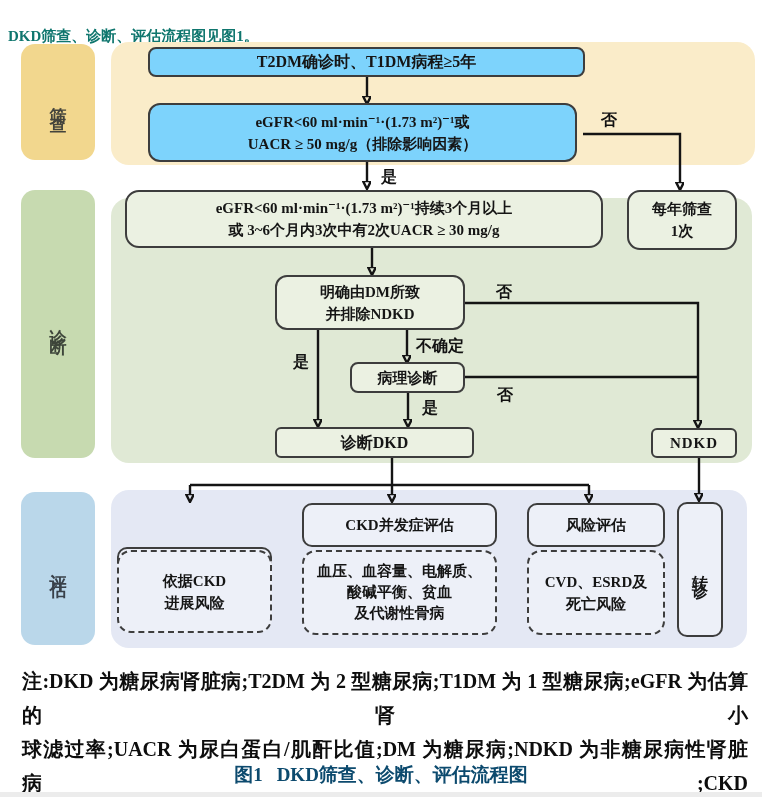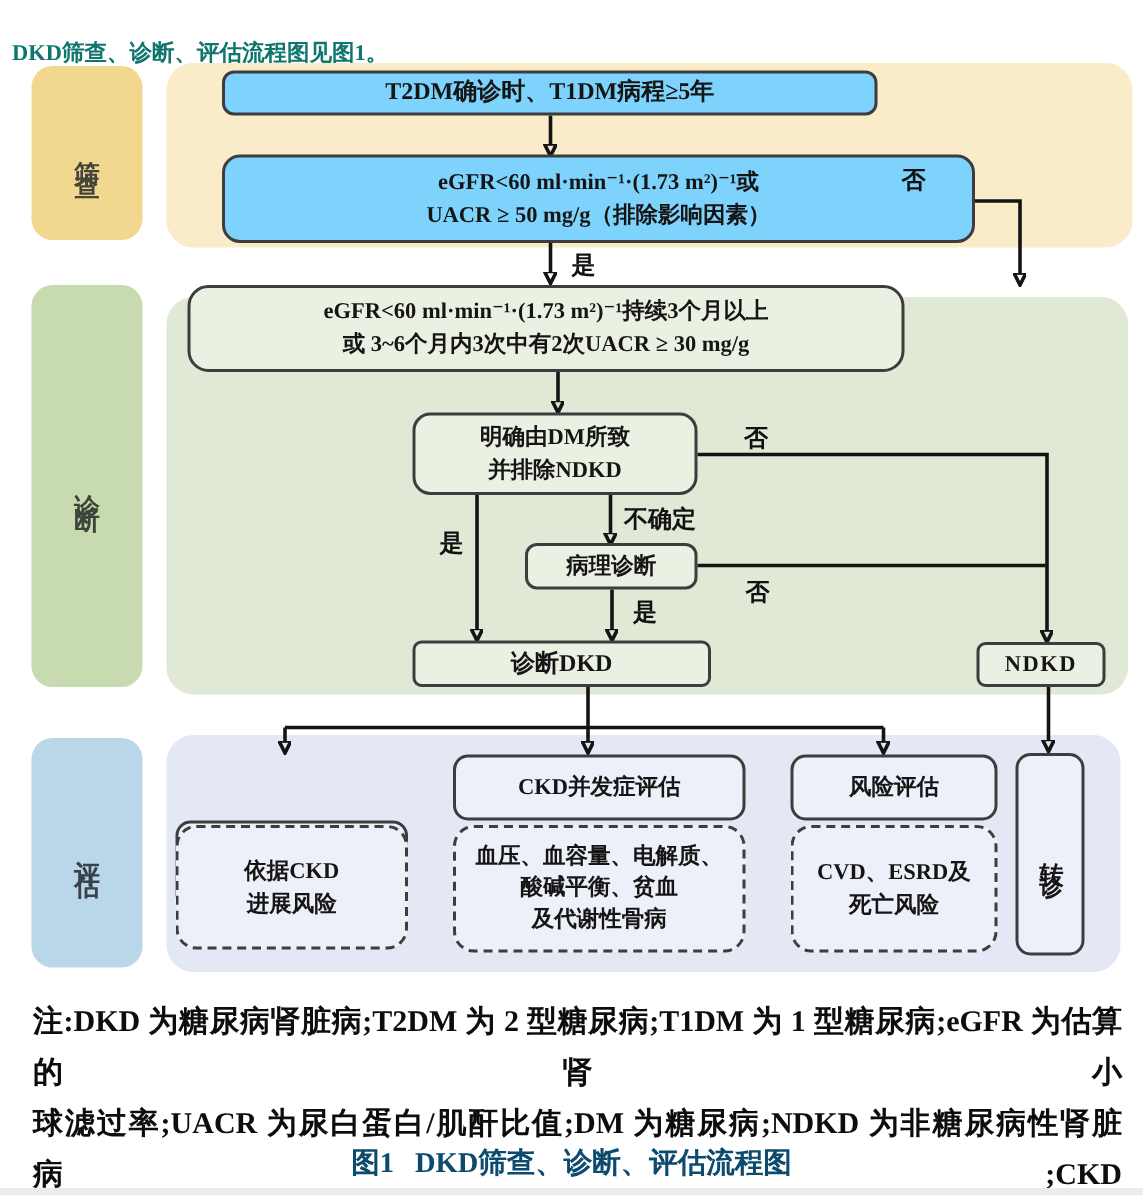--- a/index.html
+++ b/index.html
@@ -26,21 +26,21 @@
   
   .node{position:absolute;box-sizing:border-box;border:2px solid #3d3d3d;display:flex;
         flex-direction:column;align-items:center;justify-content:center;text-align:center;
         font-weight:600;z-index:2;line-height:22px;}
   .node span{display:block;}
   .y-node{background:#7dd3fc;}
   .g-node{background:#ebf1e2;}
   .b-node{background:#edf0f8;}
   .dashed{border-style:dashed;}
   #n-entry{left:148px;top:47px;width:437px;height:30px;border-radius:8px;font-size:16px;}
-  #n-screen{left:148px;top:103px;width:502px;height:59px;border-radius:12px;font-size:15px;}
+  #n-screen{left:148px;top:103px;width:429px;height:59px;border-radius:12px;font-size:15px;}
   #n-confirm{left:125px;top:190px;width:478px;height:58px;border-radius:14px;font-size:15px;}
   #n-annual{left:627px;top:190px;width:110px;height:60px;border-radius:13px;font-size:15px;}
   #n-cause{left:275px;top:275px;width:190px;height:55px;border-radius:12px;font-size:15px;}
   #n-path{left:350px;top:362px;width:115px;height:31px;border-radius:8px;font-size:15px;}
   #n-dkd{left:275px;top:427px;width:199px;height:31px;border-radius:6px;font-size:16px;}
   #n-ndkd{left:651px;top:428px;width:86px;height:30px;border-radius:6px;font-size:15px;letter-spacing:1px;}
   #n-followup{left:117px;top:503px;width:155px;height:59px;border-radius:10px;font-size:11px;margin-top:44px;}
   #n-followup-sub{left:117px;top:550px;width:155px;height:83px;border-radius:14px;font-size:15px;}
   #n-ckdeval{left:302px;top:503px;width:195px;height:44px;border-radius:10px;font-size:15px;}
   #n-ckdsub{left:302px;top:550px;width:195px;height:85px;border-radius:14px;font-size:15px;line-height:21px;}
@@ -108,20 +108,24 @@
   </div>
   <div class="node y-node" id="n-screen">
     <span>eGFR&lt;60 ml·min⁻¹·(1.73 m²)⁻¹或</span>
     <span>UACR ≥ 50 mg/g（排除影响因素）</span>
   </div>
 
   <div class="node g-node" id="n-confirm">
     <span>eGFR&lt;60 ml·min⁻¹·(1.73 m²)⁻¹持续3个月以上</span>
     <span>或 3~6个月内3次中有2次UACR ≥ 30 mg/g</span>
   </div>
+  <div class="node g-node" id="n-annual">
+    <span>每年筛查</span>
+    <span>1次</span>
+  </div>
   <div class="node g-node" id="n-cause">
     <span>明确由DM所致</span>
     <span>并排除NDKD</span>
   </div>
   <div class="node g-node" id="n-path">
     <span>病理诊断</span>
   </div>
   <div class="node g-node" id="n-dkd">
     <span>诊断DKD</span>
   </div>

